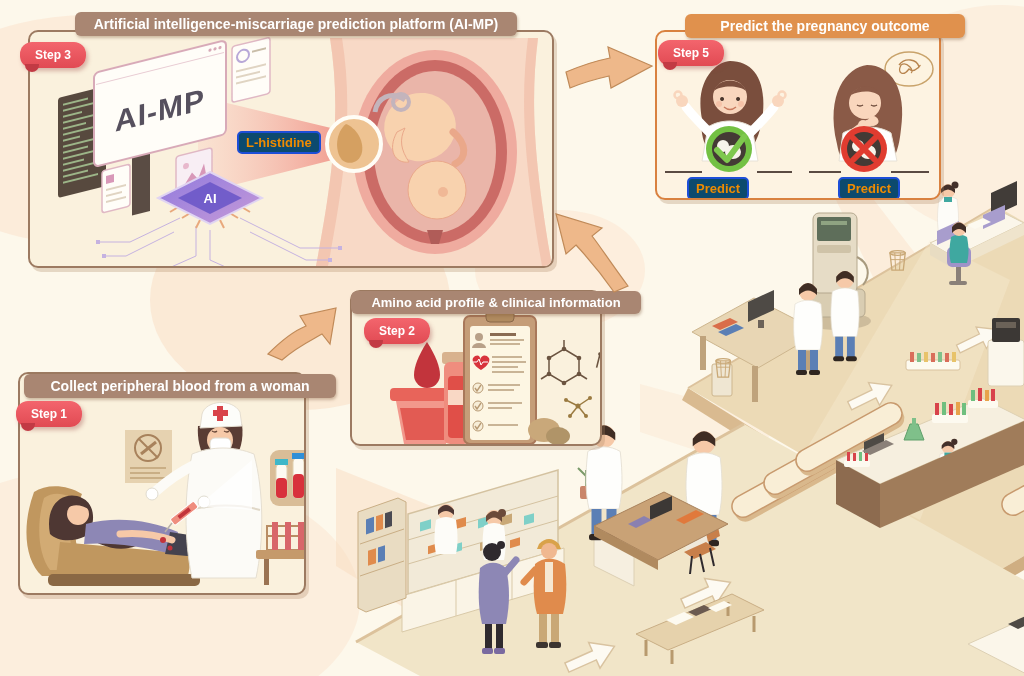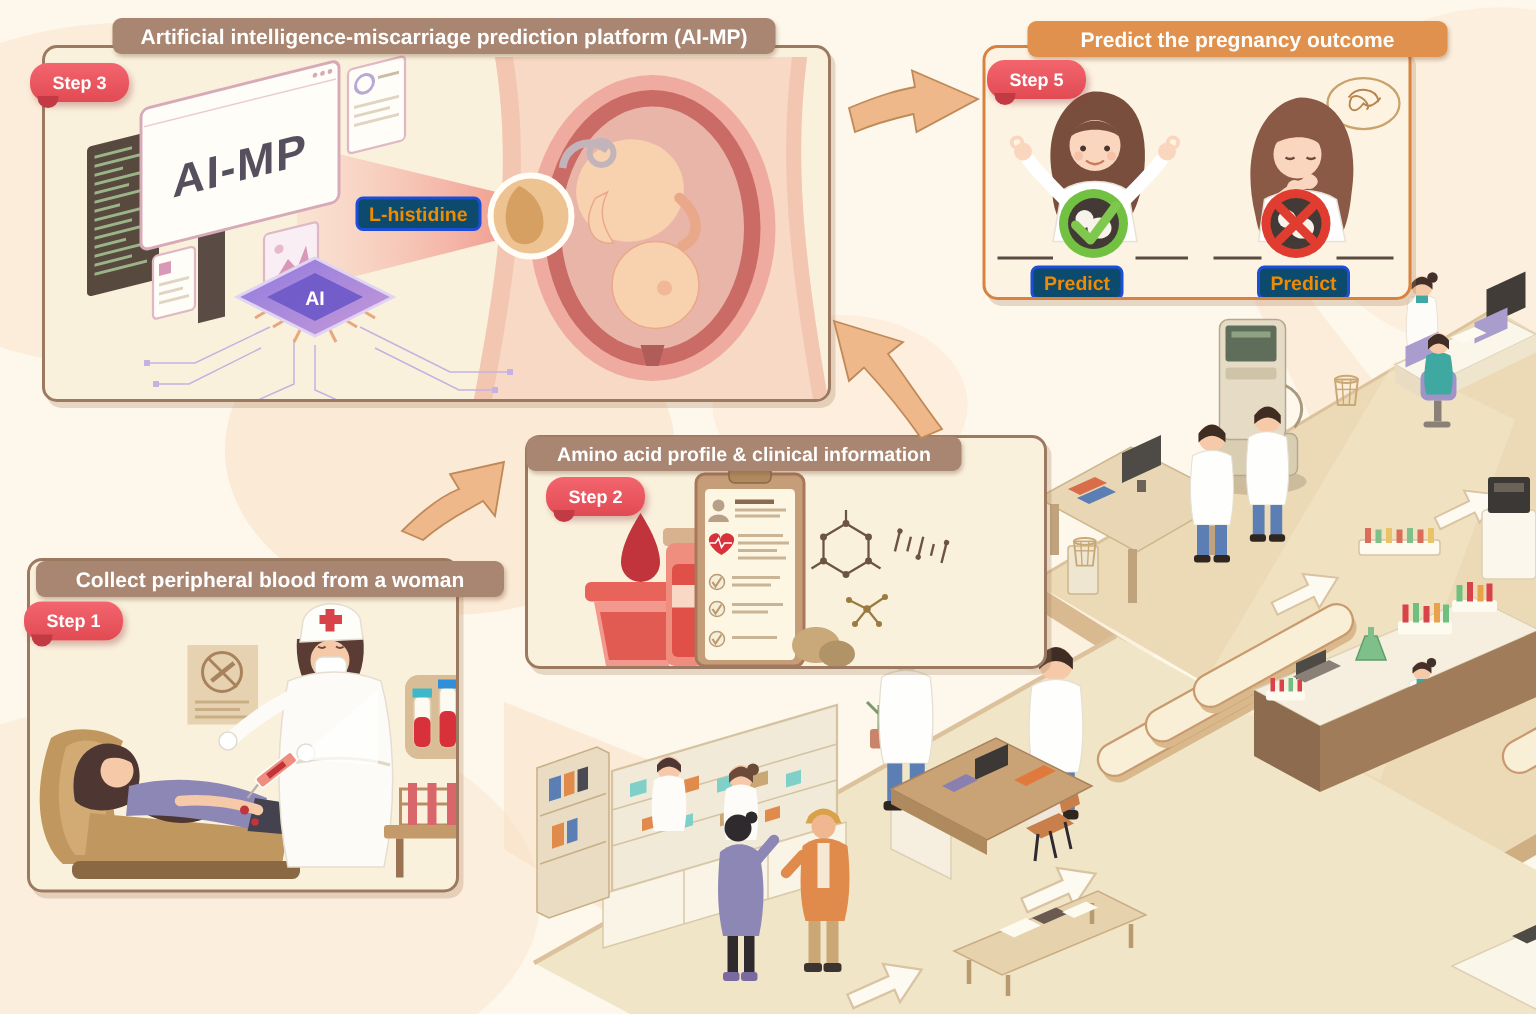--- a/index.html
+++ b/index.html
@@ -474,21 +474,21 @@
         <path d="M196,106 L218,128 M218,106 L196,128" stroke="#e03c30" stroke-width="6" stroke-linecap="round"></path>
       </g>
     </svg>
     <div class="tag outcome-tag" style="left:30px;top:145px">Predict</div>
     <div class="tag outcome-tag" style="left:181px;top:145px">Predict</div>
   </div>
   <div class="panel-title orange" style="left:3px;top:-18px;width:268px">Predict the pregnancy outcome</div>
   <div class="step-badge" style="left:1px;top:8px">Step 5</div>
 </div>
 
-<div class="panel" style="left:350px;top:290px;width:348px;height:156px">
+<div class="panel" style="left:350px;top:290px;width:252px;height:156px">
   <div class="panel-body">
     <svg width="288" height="152" viewBox="0 0 288 152">
       <path d="M75,50 C84,64 88,75 88,83 A13,13 0 1 1 62,83 C62,75 66,64 75,50 Z" fill="#c2343c"></path>
       <rect x="38" y="96" width="70" height="13" rx="4" fill="#e8645a"></rect>
       <path d="M44,109 L102,109 L94,152 L52,152 Z" fill="#f2988c"></path>
       <path d="M48,116 L98,116 L92,148 L54,148 Z" fill="#e0544c" opacity=".9"></path>
       <g>
         <rect x="90" y="60" width="30" height="12" rx="3" fill="#d8b28e"></rect>
         <rect x="92" y="70" width="26" height="82" rx="6" fill="#ef8d7e"></rect>
         <rect x="96" y="84" width="18" height="62" rx="4" fill="#e04f48"></rect>

